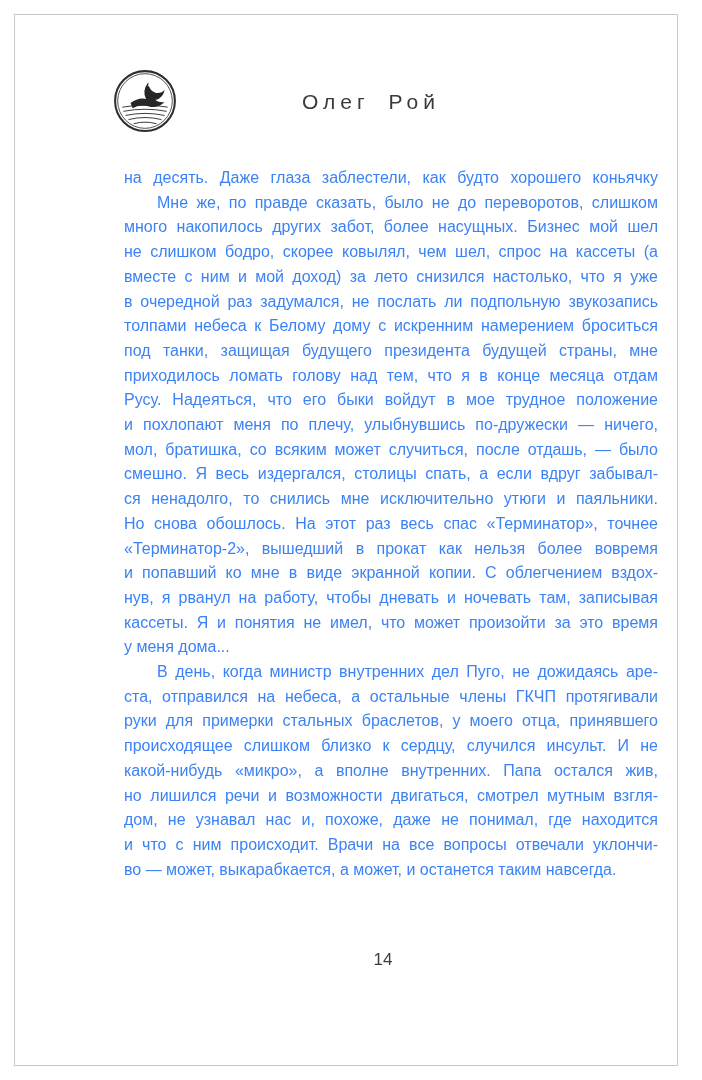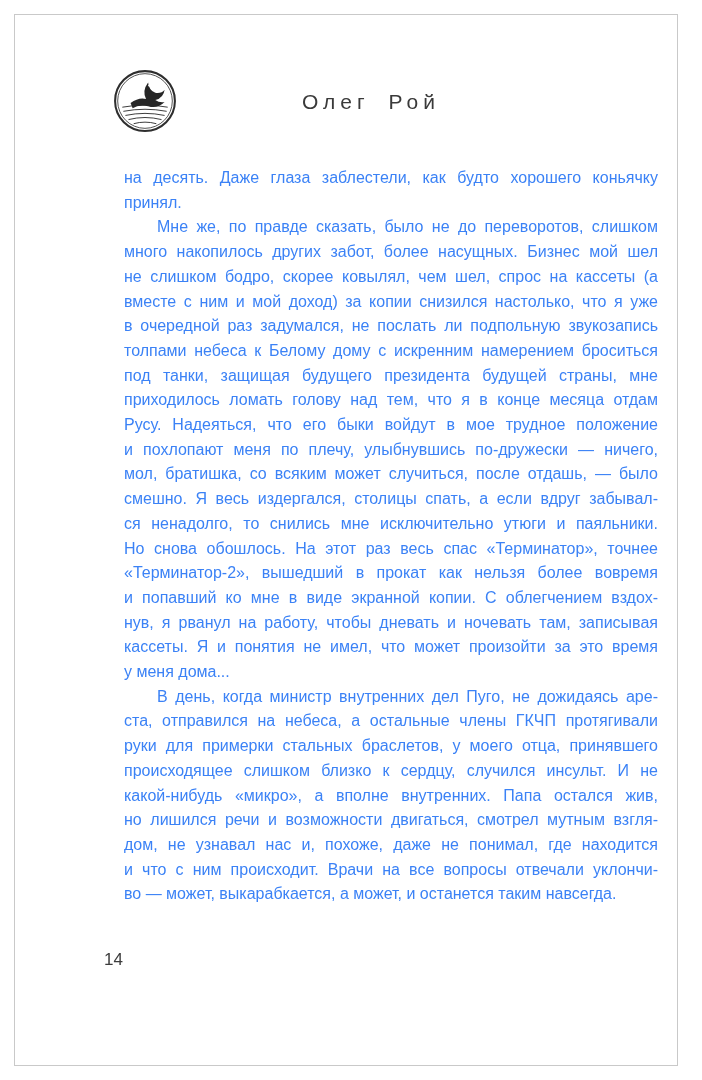--- a/index.html
+++ b/index.html
@@ -56,24 +56,24 @@
     white-space: normal;
   }
   .line.last {
     text-align-last: left;
   }
   .line.indent {
     text-indent: 33px;
   }
   .page-number {
     position: absolute;
-    left: 104px;
+    left: 116px;
     width: 534px;
     top: 950px;
-    text-align: left;
+    text-align: center;
     font-size: 17px;
     color: #3c3c3c;
   }
 </style>
 </head>
 <body>
 
 <div class="page">
 
   <div class="frame"></div>
@@ -91,25 +91,24 @@
       </g>
       <path d="M18 34 Q26 28 33 30 Q29 22 35 14 Q36 22 42 24 Q48 25 51 21 Q50 29 42 31 Q46 34 51 33 Q44 40 35 37 Q26 35 20 39 Z" fill="#262626"></path>
       <circle cx="36" cy="17" r="1" fill="#ffffff"></circle>
     </svg>
   </div>
 
   <div class="author">Олег Рой</div>
 
   <div class="text-block">
       <div class="line">на десять. Даже глаза заблестели, как будто хорошего коньячку</div>
-      <div class="line last">принял.</div>
       <div class="line indent">Мне же, по правде сказать, было не до переворотов, слишком</div>
       <div class="line">много накопилось других забот, более насущных. Бизнес мой шел</div>
       <div class="line">не слишком бодро, скорее ковылял, чем шел, спрос на кассеты (а</div>
-      <div class="line">вместе с ним и мой доход) за копии снизился настолько, что я уже</div>
+      <div class="line">вместе с ним и мой доход) за лето снизился настолько, что я уже</div>
       <div class="line">в очередной раз задумался, не послать ли подпольную звукозапись</div>
       <div class="line">толпами небеса к Белому дому с искренним намерением броситься</div>
       <div class="line">под танки, защищая будущего президента будущей страны, мне</div>
       <div class="line">приходилось ломать голову над тем, что я в конце месяца отдам</div>
       <div class="line">Русу. Надеяться, что его быки войдут в мое трудное положение</div>
       <div class="line">и похлопают меня по плечу, улыбнувшись по-дружески — ничего,</div>
       <div class="line">мол, братишка, со всяким может случиться, после отдашь, — было</div>
       <div class="line">смешно. Я весь издергался, столицы спать, а если вдруг забывал-</div>
       <div class="line">ся ненадолго, то снились мне исключительно утюги и паяльники.</div>
       <div class="line">Но снова обошлось. На этот раз весь спас «Терминатор», точнее</div>

